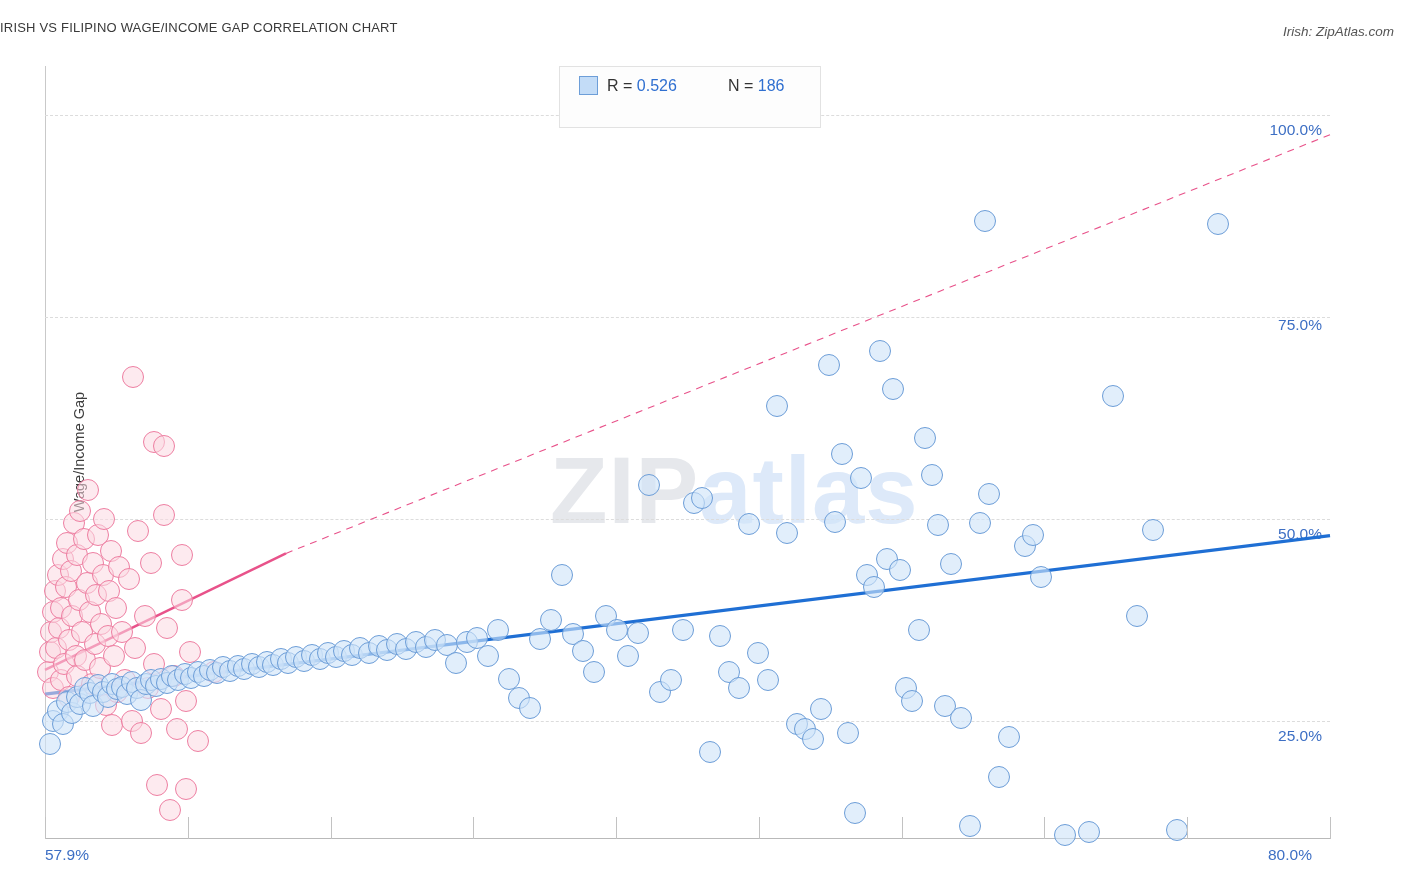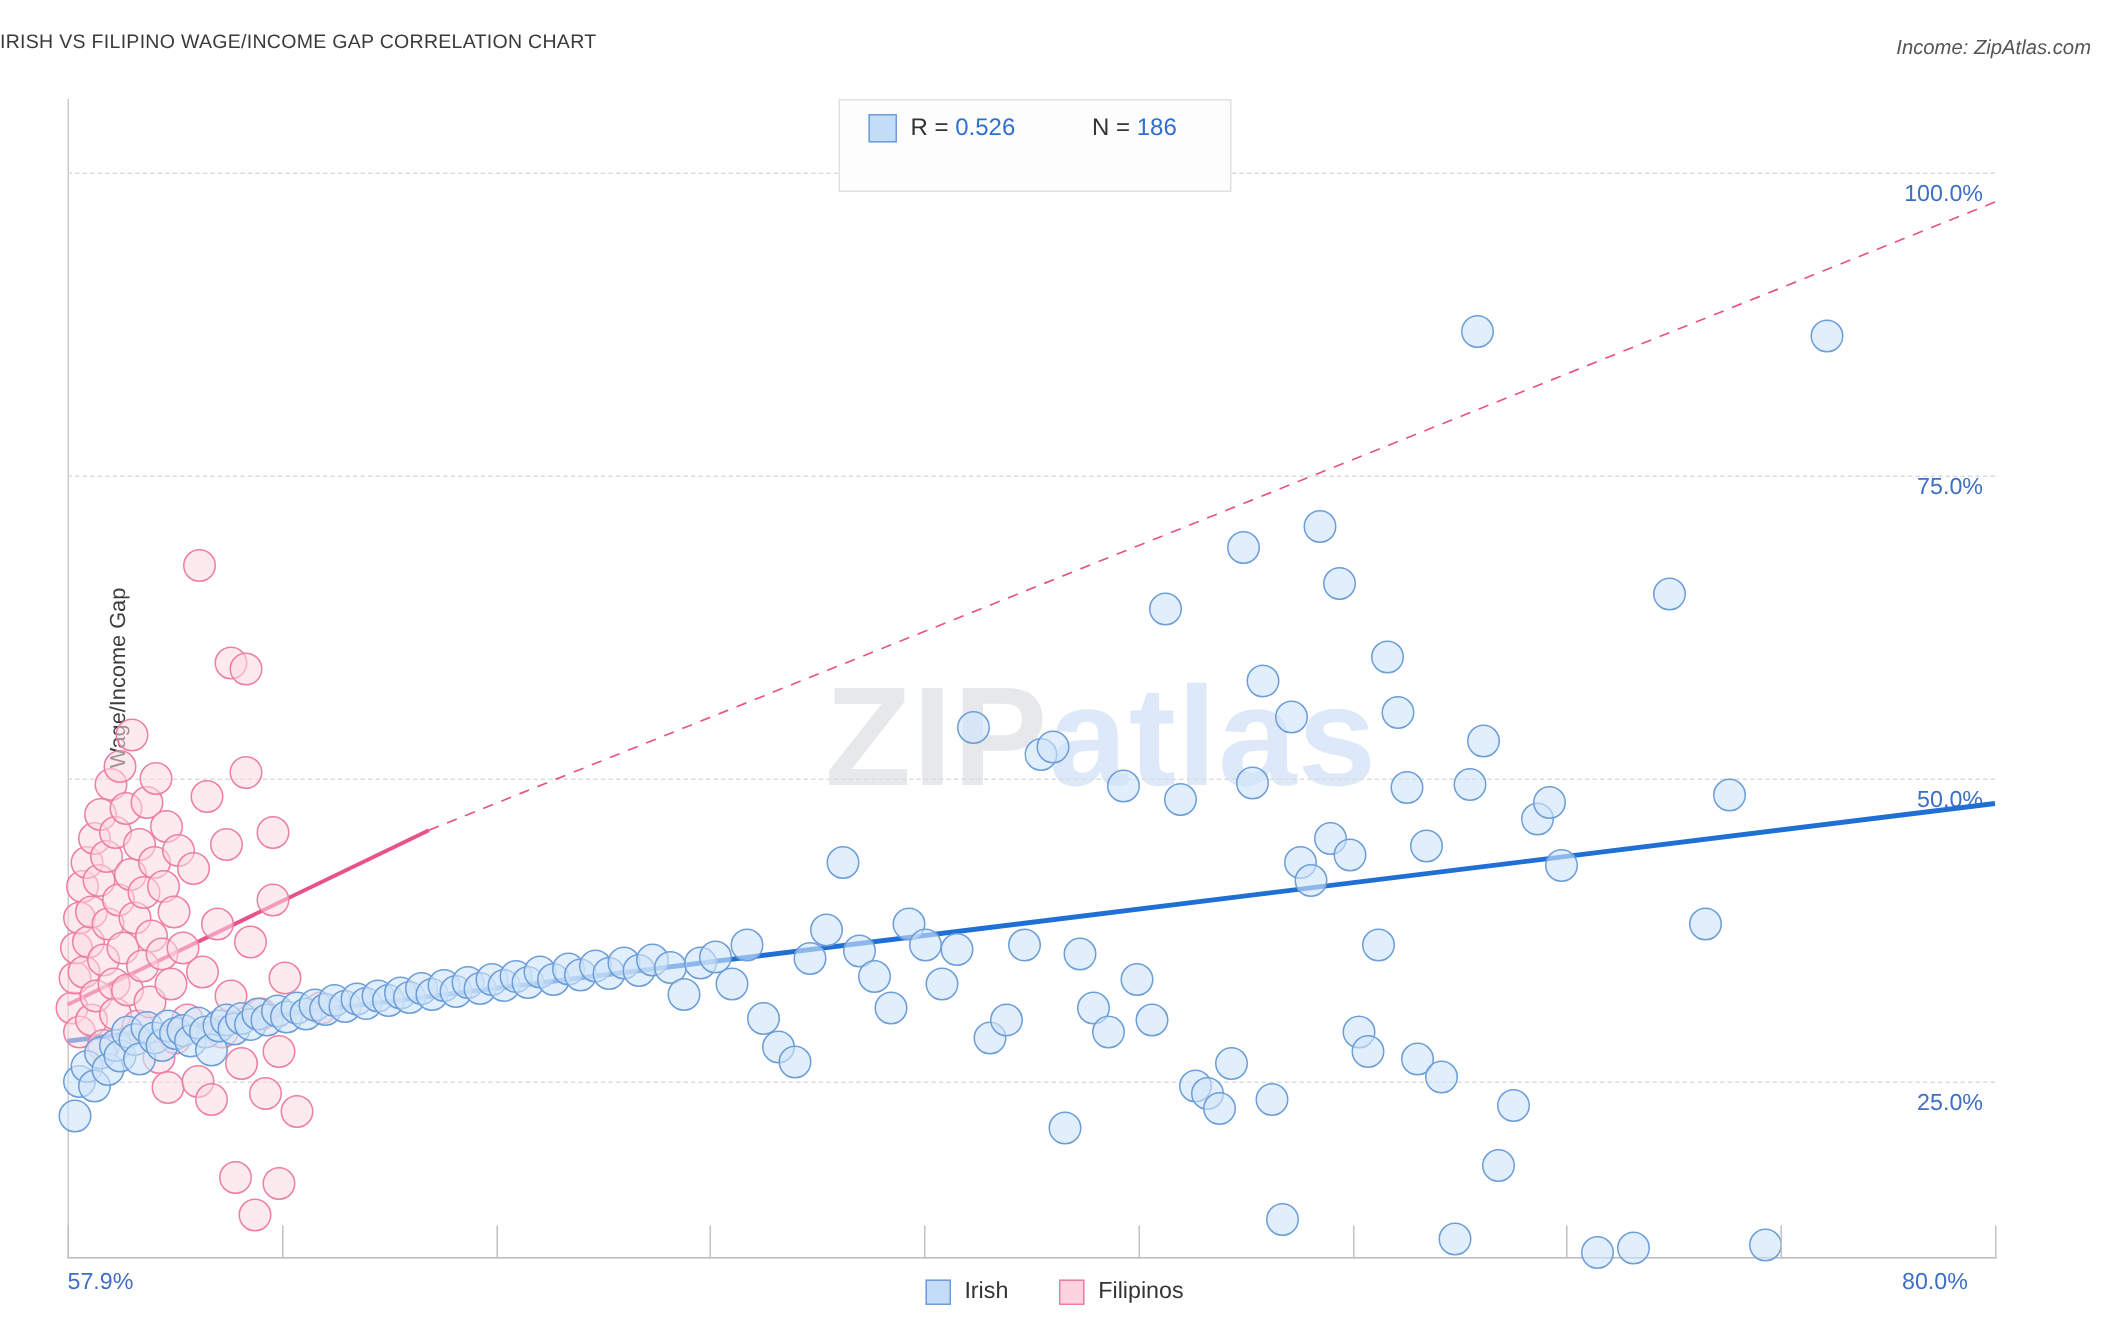--- a/index.html
+++ b/index.html
@@ -112,21 +112,21 @@
   .bl-sw.irish    { background: #c3dcf7; border-color: #6d9ed8; }
   .bl-sw.filipino { background: #fcd3df; border-color: #ee7fa2; }
   .bl-label { font-size: 15.5px; color: #333; }
 </style>
 </head>
 <body>
 
 <div id="root">
 
   <div id="chart-title">IRISH VS FILIPINO WAGE/INCOME GAP CORRELATION CHART</div>
-  <div id="source-label">Income: ZipAtlas.com</div>
+  <div id="source-label">Irish: ZipAtlas.com</div>
 
   <div id="axis-left"></div>
   <div id="axis-bottom"></div>
 
   <div id="plot">
     <div id="ylabel">Wage/Income Gap</div>
     <div id="watermark"><span class="wm-zip">ZIP</span><span class="wm-atlas">atlas</span></div>
     <div id="grid-layer">
         <div class="gridline" style="top: 654.785px;"></div>
         <div class="ytick-label" style="top: 660.785px;">25.0%</div>
@@ -375,24 +375,14 @@
     </div>
 
   <div id="stats-box">
     <div class="stats-row">
       <span class="swatch irish"></span>
       <span class="stats-txt stats-r"><span>R = </span><span class="num">0.526</span></span>
       <span class="stats-txt"><span>N = </span><span class="num">186</span></span>
     </div>
   </div>
 
-  <div id="bottom-legend">
-    <div class="bl-item">
-      <span class="bl-sw irish"></span>
-      <span class="bl-label">Irish</span>
-    </div>
-    <div class="bl-item">
-      <span class="bl-sw filipino"></span>
-      <span class="bl-label">Filipinos</span>
-    </div>
-  </div>
 
 </div>
 
 </body></html>

